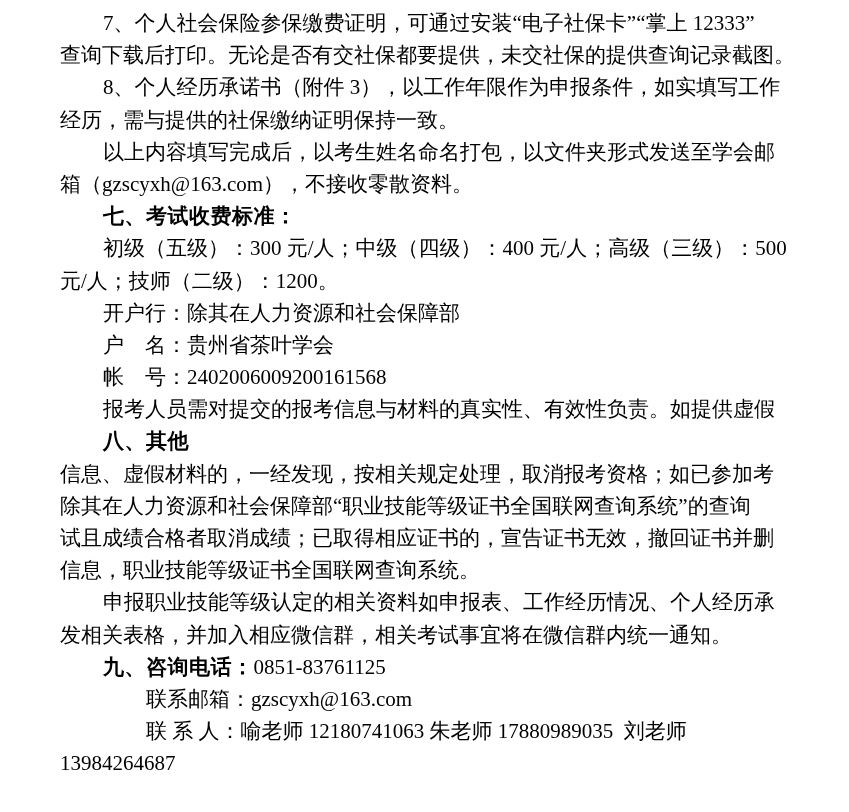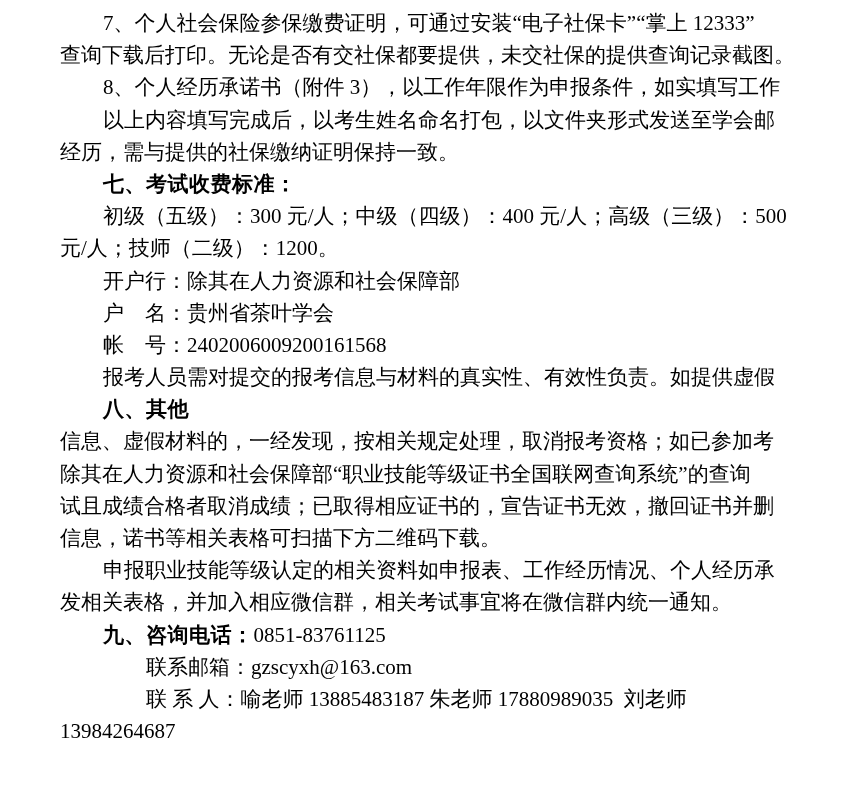--- a/index.html
+++ b/index.html
@@ -44,41 +44,42 @@
 </style>
 </head>
 <body>
 
 <div class="page">
   <div class="content">
 
     <div class="line i1"><span>7、个人社会保险参保缴费证明，可通过安装“电子社保卡”“掌上 12333”</span></div>
     <div class="line"><span>查询下载后打印。无论是否有交社保都要提供，未交社保的提供查询记录截图。</span></div>
     <div class="line i1"><span>8、个人经历承诺书（附件 3），以工作年限作为申报条件，如实填写工作</span></div>
+    <div class="line"><span>经历，需与提供的社保缴纳证明保持一致。</span></div>
     <div class="line i1"><span>以上内容填写完成后，以考生姓名命名打包，以文件夹形式发送至学会邮</span></div>
-    <div class="line"><span>经历，需与提供的社保缴纳证明保持一致。</span></div>
+    <div class="line"><span>箱（gzscyxh@163.com），不接收零散资料。</span></div>
 
     <div class="line i1"><span class="b">七、考试收费标准：</span></div>
 
     <div class="line i1"><span>初级（五级）：300 元/人；中级（四级）：400 元/人；高级（三级）：500</span></div>
     <div class="line"><span>元/人；技师（二级）：1200。</span></div>
     <div class="line i1"><span>开户行：除其在人力资源和社会保障部</span></div>
     <div class="line i1"><span>户　名：贵州省茶叶学会</span></div>
     <div class="line i1"><span>帐　号：2402006009200161568</span></div>
 
     <div class="line i1"><span>报考人员需对提交的报考信息与材料的真实性、有效性负责。如提供虚假</span></div>
 
     <div class="line i1"><span class="b">八、其他</span></div>
     <div class="line"><span>信息、虚假材料的，一经发现，按相关规定处理，取消报考资格；如已参加考</span></div>
     <div class="line"><span>除其在人力资源和社会保障部“职业技能等级证书全国联网查询系统”的查询</span></div>
     <div class="line"><span>试且成绩合格者取消成绩；已取得相应证书的，宣告证书无效，撤回证书并删</span></div>
-    <div class="line"><span>信息，诺书等相关表格可扫描下方二维码下载。</span></div>
+    <div class="line"><span>信息，职业技能等级证书全国联网查询系统。</span></div>
     <div class="line i1"><span>申报职业技能等级认定的相关资料如申报表、工作经历情况、个人经历承</span></div>
     <div class="line"><span>发相关表格，并加入相应微信群，相关考试事宜将在微信群内统一通知。</span></div>
 
     <div class="line i1"><span class="b">九、咨询电话：</span><span>0851-83761125</span></div>
 
     <div class="line i2"><span>联系邮箱：gzscyxh@163.com</span></div>
-    <div class="line i2"><span>联 系 人：喻老师 13885483187 朱老师 17880989035  刘老师</span></div>
+    <div class="line i2"><span>联 系 人：喻老师 12180741063 朱老师 17880989035  刘老师</span></div>
     <div class="line"><span>13984264687</span></div>
 
   </div>
 </div>
 
 </body></html>

